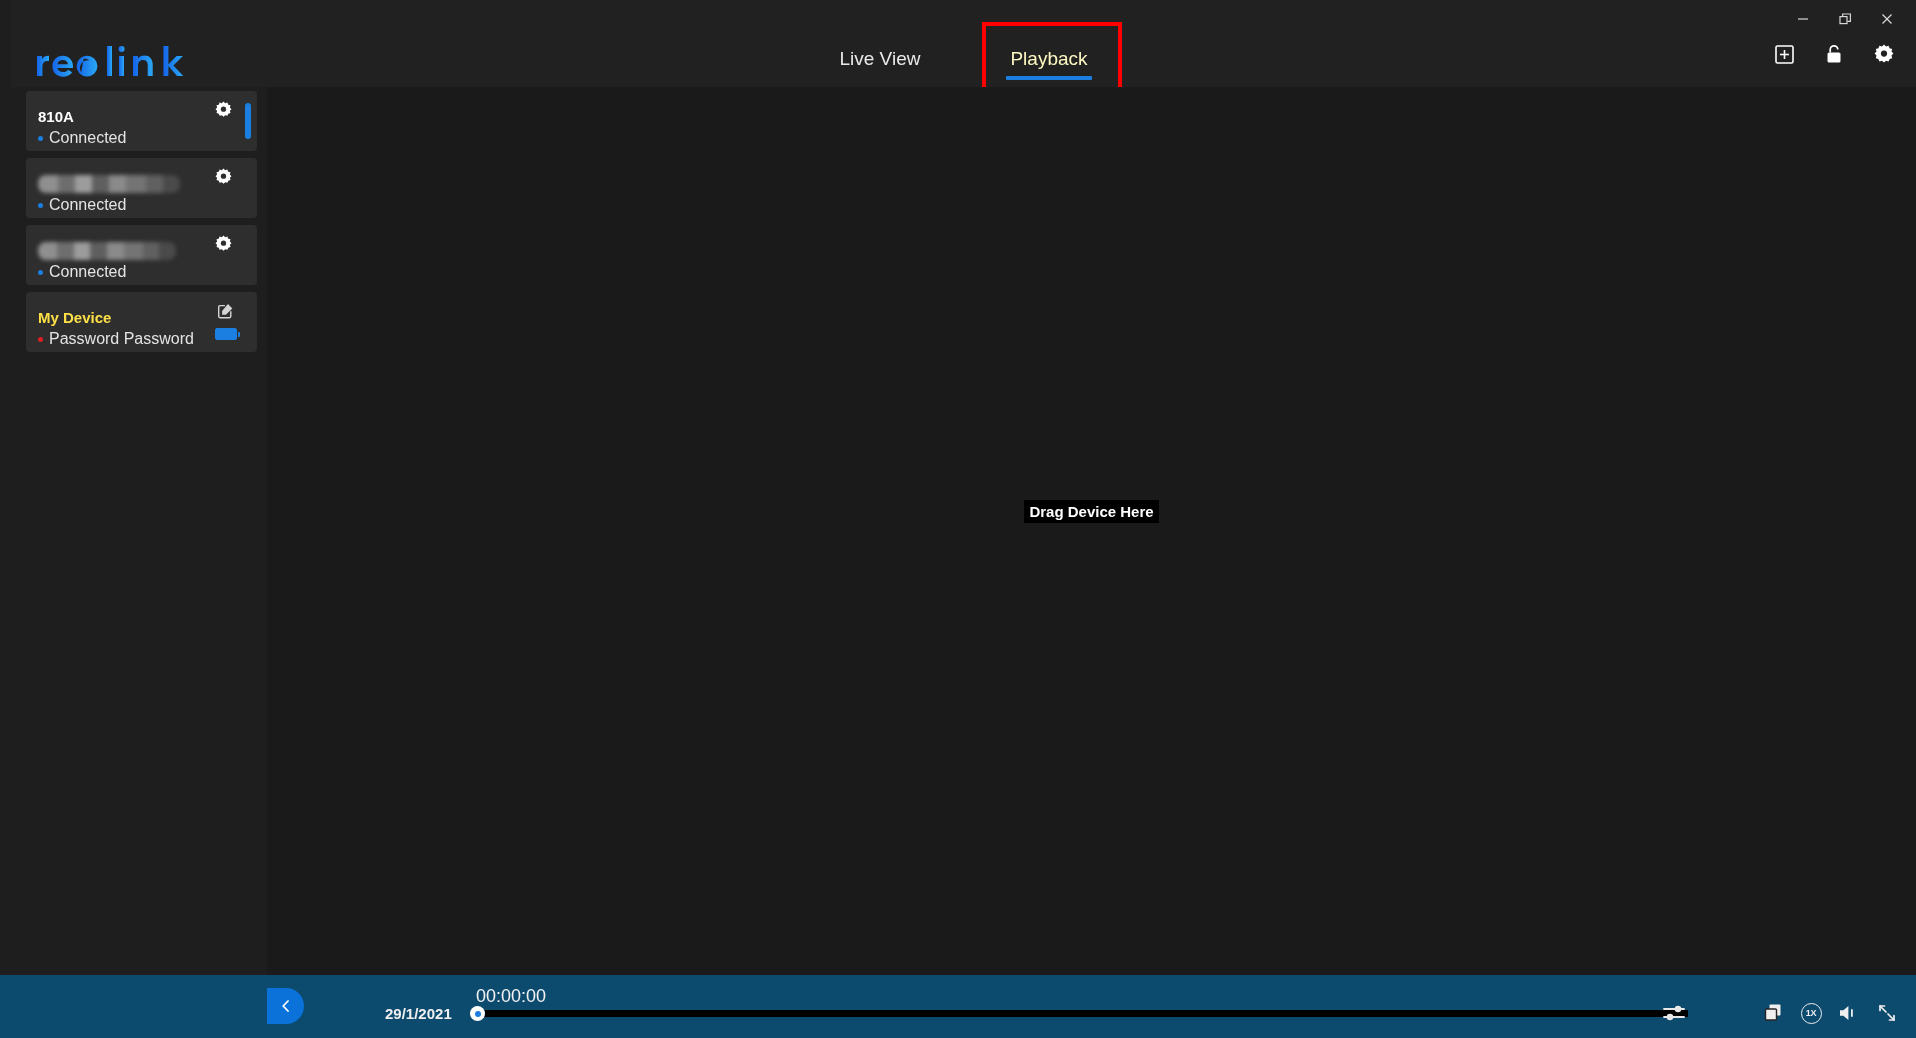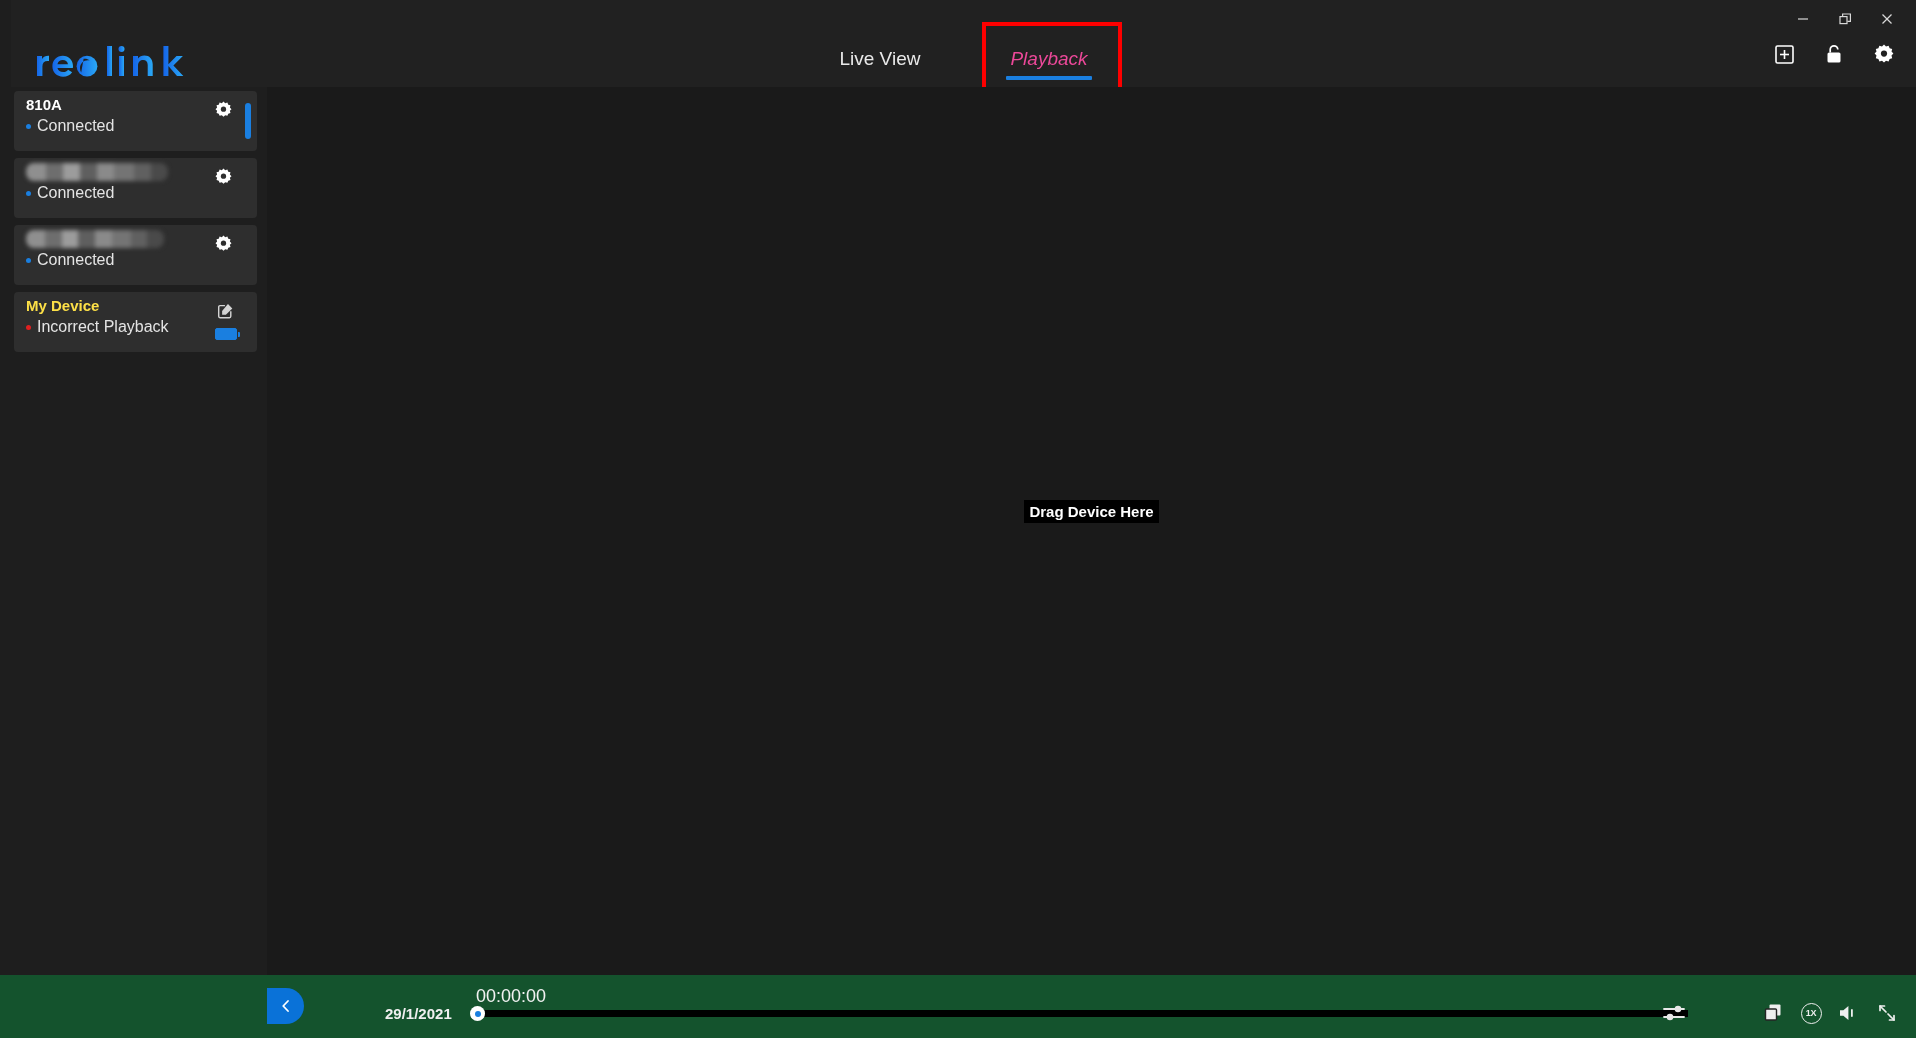--- a/index.html
+++ b/index.html
@@ -52,21 +52,21 @@
     justify-content: center;
     gap: 78px;
   }
   .navitem {
     position: relative;
     font-size: 19px;
     color: #e9e9e9;
     padding: 4px 6px 12px 6px;
     line-height: 1;
   }
-  .navitem.active { color: #ec4899; font-style: italic; }
+  .navitem.active { color: #fef9c3; }
   .navitem.active::after {
     content: "";
     position: absolute;
     left: 2px; right: 2px; bottom: 0;
     height: 4px;
     background: #1a7fe0;
     border-radius: 1px;
   }
   
   .annot-box {
@@ -93,25 +93,25 @@
   
   .sidebar {
     width: 267px;
     flex: 0 0 267px;
     background: #1e1e1e;
     padding: 4px 0 0 0;
     position: relative;
   }
   .devcard {
     position: relative;
-    margin: 0 10px 7px 14px;
+    margin: 0 10px 7px 26px;
     background: #2e2e2e;
     border-radius: 4px;
     height: 60px;
-    padding: 5px 12px 0 12px;
+    padding: 17px 12px 0 12px;
   }
   .devname {
     font-size: 15px;
     font-weight: bold;
     color: #ffffff;
     line-height: 18px;
     height: 18px;
   }
   .devname.muted { color: #fde047; }
   .devname.redacted {
@@ -185,21 +185,21 @@
     font-weight: bold;
     padding: 3px 5px;
     position: relative;
     top: -20px;
   }
 
   
   .bottombar {
     flex: 0 0 63px;
     height: 63px;
-    background: #14532d;
+    background: #0c4a6e;
     position: relative;
   }
   .collapse-btn {
     position: absolute;
     left: 267px; top: 13px;
     width: 37px; height: 36px;
     background: #0a72d8;
     border-radius: 0 20px 20px 0;
     display: flex; align-items: center; justify-content: center;
     color: #fff;
@@ -397,21 +397,21 @@
             <path d="M10 0.6 l2 1.9 2.6-0.7 1 2.5 2.6 0.7 -0.7 2.6 1.9 2 -1.9 2 0.7 2.6 -2.6 0.7 -1 2.5 -2.6-0.7 -2 1.9 -2-1.9 -2.6 0.7 -1-2.5 -2.6-0.7 0.7-2.6 -1.9-2 1.9-2 -0.7-2.6 2.6-0.7 1-2.5 2.6 0.7z"></path>
             <circle cx="10" cy="9.6" r="3.1" fill="#2e2e2e"></circle>
           </svg>
         </div>
       </div>
 
       <div class="devcard">
         <div class="devname muted">My Device</div>
         <div class="devstatus">
           <span class="dot red"></span>
-          <span>Incorrect Playback</span>
+          <span>Password Password</span>
         </div>
         <div class="edit-btn">
           <svg width="17" height="17" viewBox="0 0 18 18" fill="none" stroke="currentColor" stroke-width="1.5">
             <path d="M14.6 9.8 V15.2 a1.4 1.4 0 0 1 -1.4 1.4 H3.2 a1.4 1.4 0 0 1 -1.4 -1.4 V5.2 a1.4 1.4 0 0 1 1.4 -1.4 H8.4"></path>
             <path d="M11.6 2.2 L16.2 6.8 L9.4 13.6 H5.4 V9.6 Z" fill="currentColor" stroke="none"></path>
           </svg>
         </div>
         <div class="battery"></div>
       </div>
     </div>

